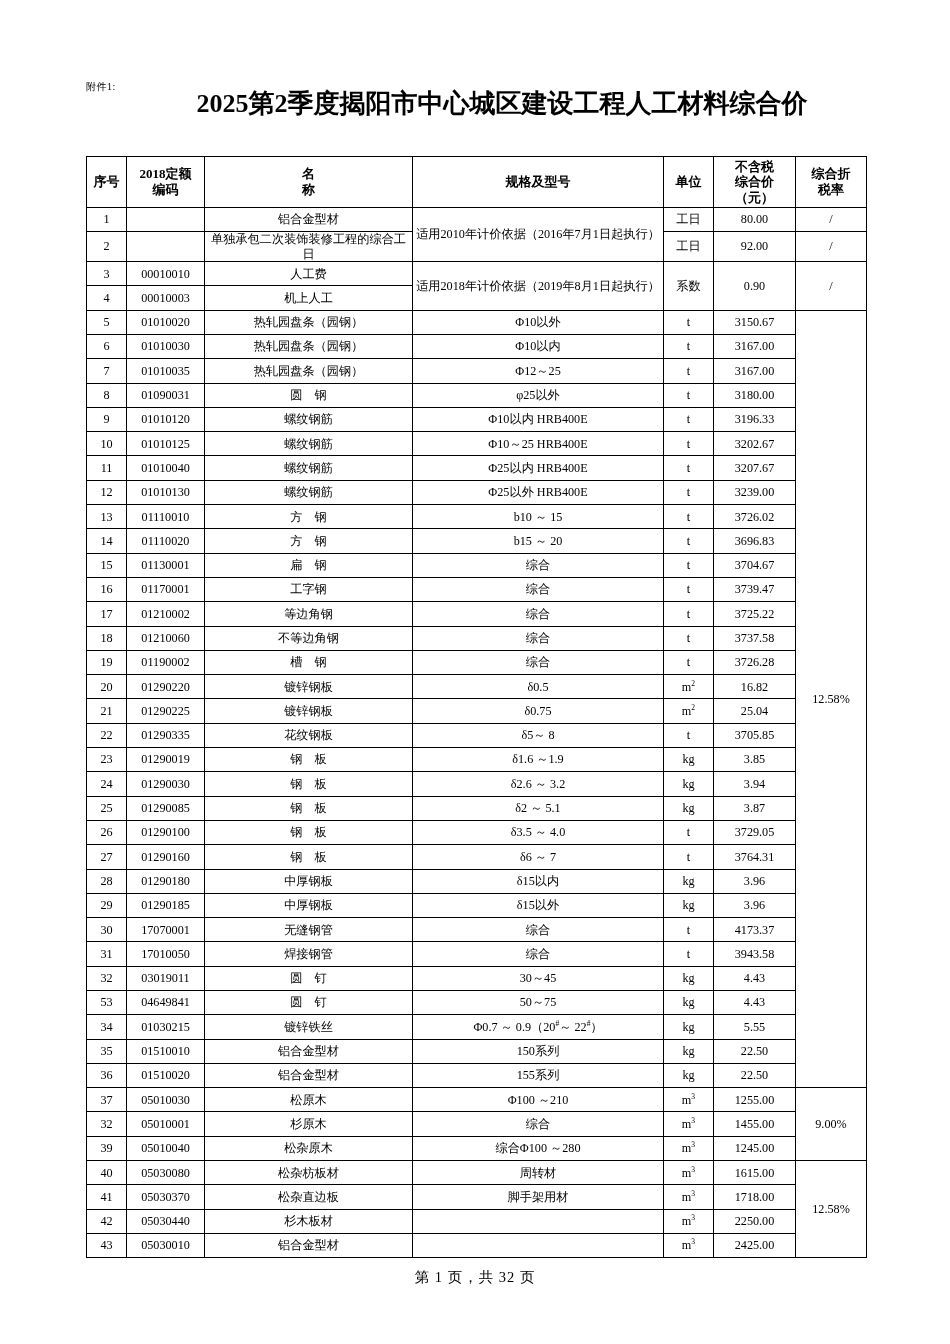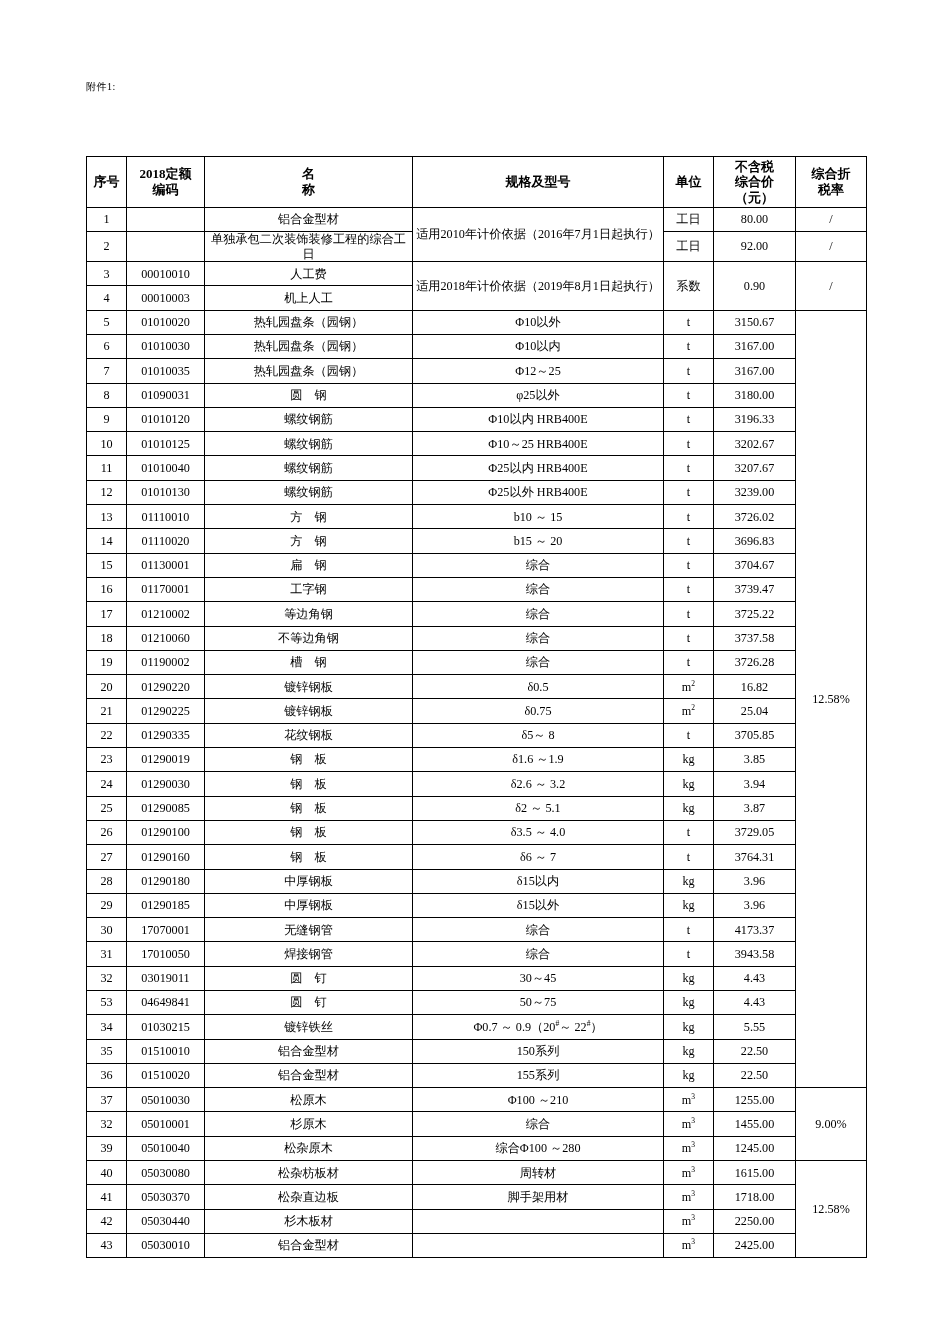--- a/index.html
+++ b/index.html
@@ -106,20 +106,21 @@
   .rate-cell { font-size: 12.2px; }
   .spec-wrap { line-height: 1.25; }
 </style>
 </head>
 <body>
 
 <div class="page">
 
   <div class="attach-label">附件1:</div>
 
+  <div class="doc-title">2025第2季度揭阳市中心城区建设工程人工材料综合价</div>
 
   <div class="table-wrap">
     <table class="price">
       <colgroup>
         <col class="c-no">
           <col class="c-code">
           <col class="c-name">
         <col class="c-spec">
           <col class="c-unit">
           <col class="c-price">
@@ -492,14 +493,15 @@
             <td class="c-code">05030010</td>
             <td class="c-name">铝合金型材</td>
             <td class="c-spec"></td>
             <td class="c-unit">m<sup>3</sup></td>
             <td class="c-price">2425.00</td>
           </tr>
         </tbody>
     </table>
   </div>
 
+  <div class="footer">第 1 页，共 32 页</div>
 
 </div>
 
 </body></html>

